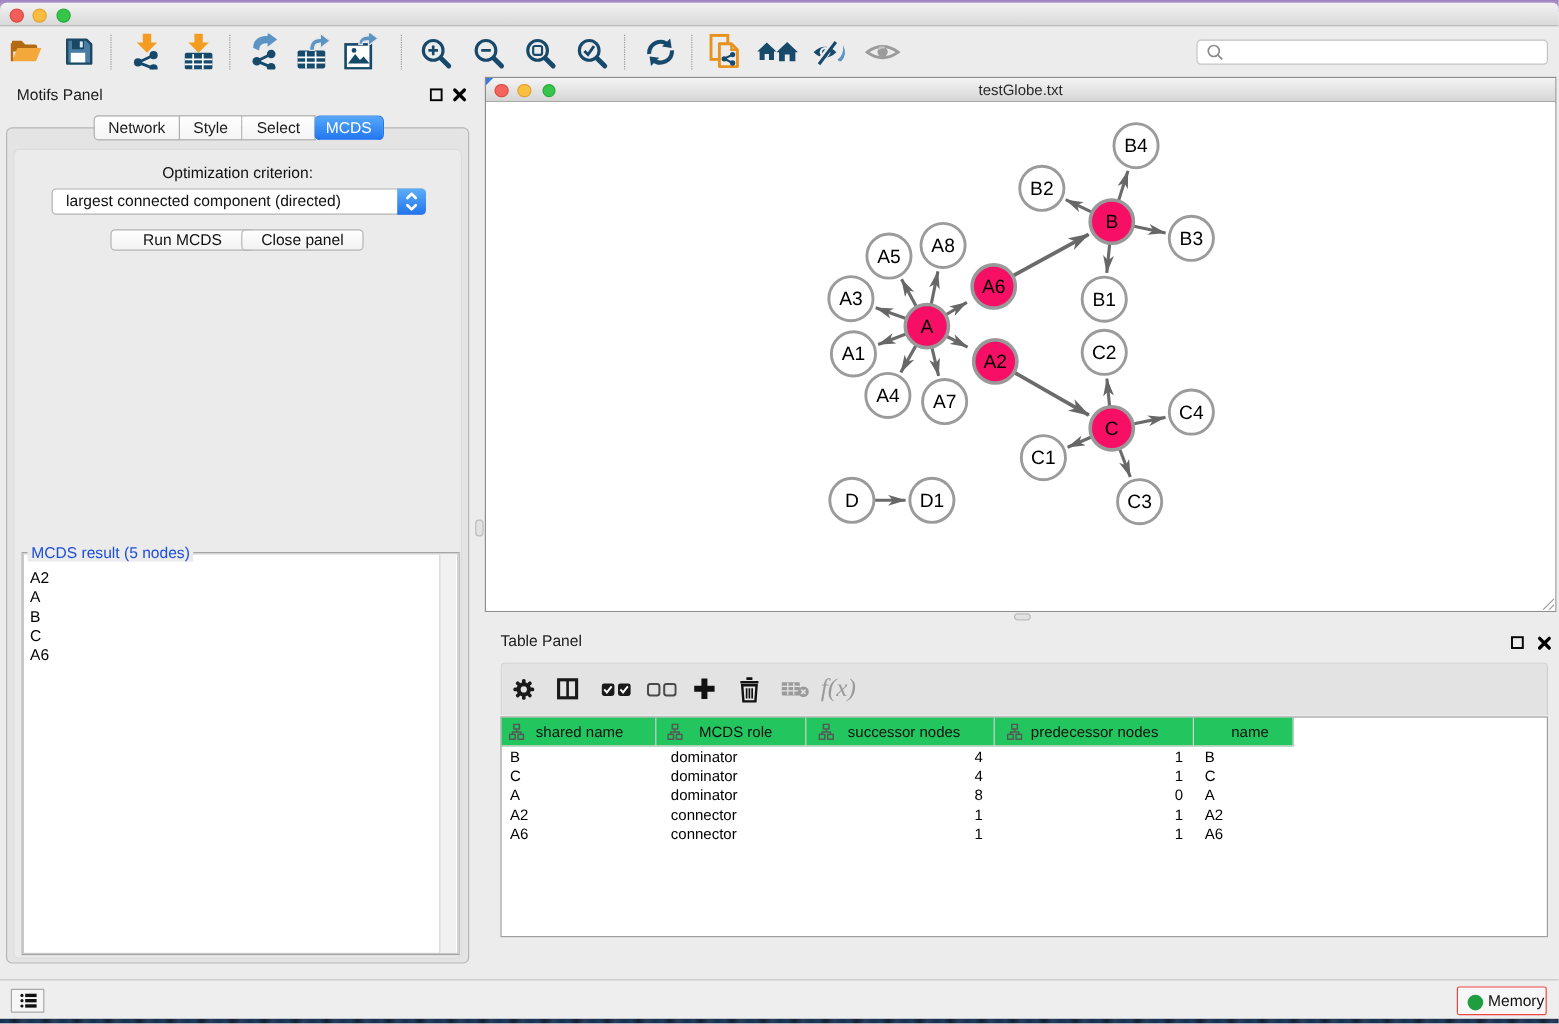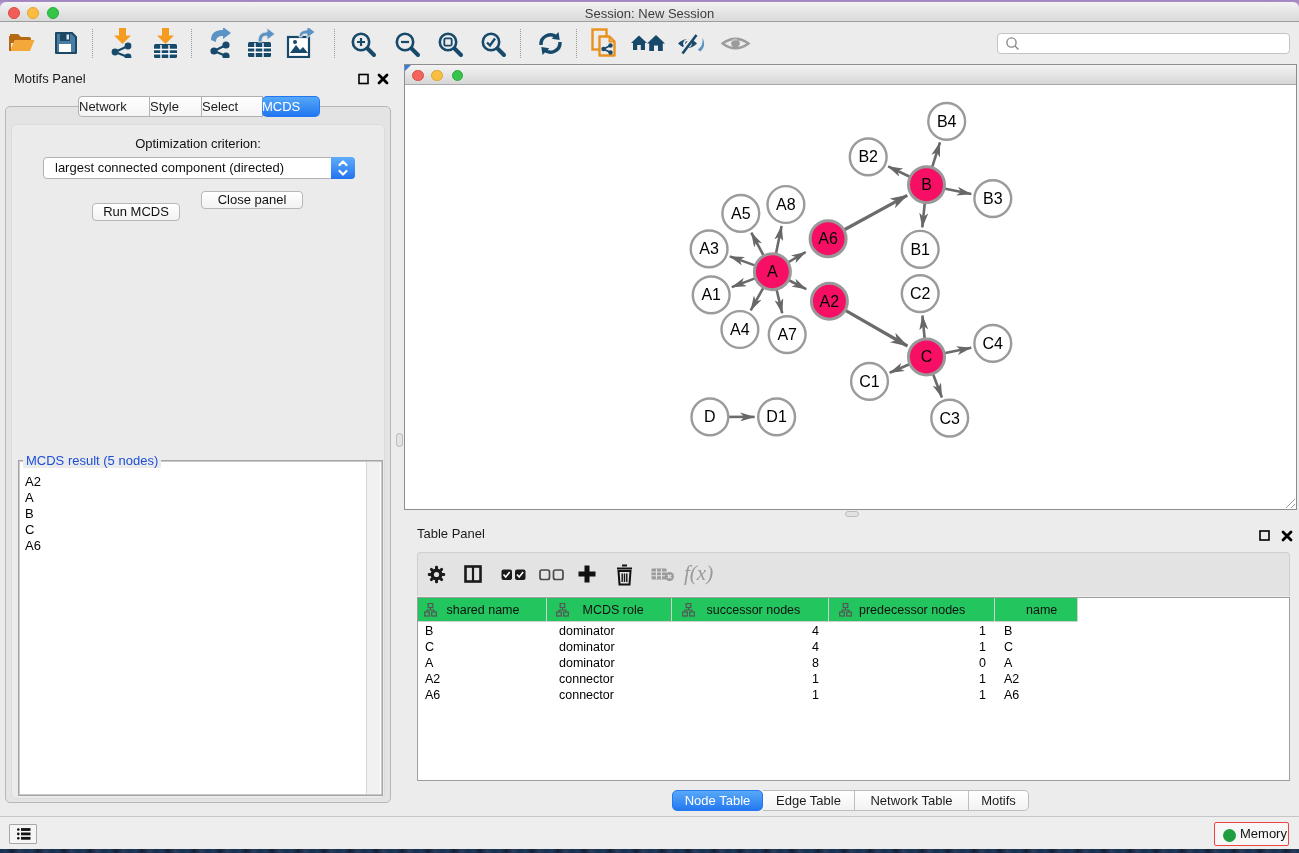--- a/index.html
+++ b/index.html
@@ -8,21 +8,21 @@
 .tl{position:absolute;border-radius:50%}
 #title{left:0;top:4px;width:1299px;text-align:center;font-size:13px;color:#3c3c3c}
 #toolbar{left:0;top:23px;width:1299px;height:39px;background:#ececec}
 .sep{position:absolute;top:6px;height:29px;width:0;border-left:1px dotted #999}
 #searchbox{left:997px;top:10px;width:293px;height:21px;background:#fff;border:1px solid #c3c3c3;border-radius:4px}
 #leftpanel{left:0;top:62px;width:397px;height:754px;background:#ececec}
 #cp-title{left:14px;top:71px;font-size:13px;color:#1c1c1c}
 #cp-box{left:5px;top:106px;width:386px;height:697px;border:1px solid #b7b7b7;border-radius:5px;background:#e4e4e4}
 #cp-inner{left:11px;top:124px;width:374px;height:675px;background:#ebebeb;border:1px solid #dcdcdc;border-radius:5px}
 .tabrow{top:96px;height:21px;display:flex}
-.tab{height:21px;border:1px solid #b0b0b0;border-left:none;background:linear-gradient(#ffffff,#f4f4f4);font-size:13px;color:#1c1c1c;text-align:left;line-height:19px}
+.tab{height:21px;border:1px solid #b0b0b0;border-left:none;background:linear-gradient(#ffffff,#f4f4f4);font-size:13px;color:#1c1c1c;text-align:center;line-height:19px}
 .tab.first{border-left:1px solid #b0b0b0;border-radius:4px 0 0 4px}
 .tab.last{border-radius:0 4px 4px 0}
 .tab.sel{background:linear-gradient(#55a8f8,#2277f0);color:#fff;border-color:#2277f0;border-radius:5px;margin-left:-1px}
 #optlabel{left:11px;top:136px;width:374px;text-align:center;font-size:13px;color:#111}
 #combo{left:43px;top:157px;width:312px;height:22px;background:#fff;border:1px solid #b2b2b2;border-radius:4px;font-size:13px;color:#111;line-height:20px;padding-left:11px}
 #combo-step{right:-1px;top:-1px;width:24px;height:22px;border-radius:0 4px 4px 0;background:linear-gradient(#5fadf9,#2273ee)}
 .btn{height:18px;background:linear-gradient(#ffffff,#f2f2f2);border:1px solid #b7b7b7;border-radius:4px;font-size:13px;color:#111;text-align:center;line-height:16px}
 #grpbox{left:18px;top:460px;width:365px;height:336px;border:1px solid #a5a5a5}
 #grplegend{left:23px;top:453px;background:#ebebeb;padding:0 3px;font-size:13px;color:#1d4ed8}
 #mcdslist{left:19px;top:461px;width:363px;height:334px;background:#fff;border:1px solid #c9c9c9;font-size:13px;color:#000;line-height:16px;padding:12px 0 0 5px}
@@ -55,21 +55,20 @@
 .nl{font-size:16px;fill:#000;text-anchor:middle;font-family:"Liberation Sans",sans-serif}
 .en{stroke:#6b6b6b;stroke-width:2.6}
 .et{stroke:#6b6b6b;stroke-width:3.2}
 svg{display:block}
 </style></head><body>
 <div class="abs" id="topstrip"></div>
 <div class="abs" id="titlebar">
   <div class="tl" style="left:8px;top:5px;width:12px;height:12px;background:#f25e57;border:1px solid #dc4a41"></div>
   <div class="tl" style="left:27px;top:5px;width:12px;height:12px;background:#fcbc40;border:1px solid #e0a32e"></div>
   <div class="tl" style="left:47px;top:5px;width:12px;height:12px;background:#35c649;border:1px solid #26ad38"></div>
-  <div class="abs" id="title">Session: New Session</div>
 </div>
 <div class="abs" id="toolbar">
 <svg class="abs" style="left:8px;top:6px" width="28" height="27" viewBox="0 0 28 27">
       <path d="M2,5 h8 l3,3 h8 a2,2 0 0 1 2,2 v4 h-21 z" fill="#b36a12"></path>
       <path d="M2,22 L6.5,11 h20 L22,22 Z" fill="#f5a83a"></path>
       <path d="M2,22 L2,7" stroke="#b36a12" stroke-width="2"></path>
     </svg>
 <svg class="abs" style="left:53px;top:7px" width="26" height="26" viewBox="0 0 26 26">
       <path d="M3,3 h16 l4,4 v16 h-20 z" fill="#4a7da3" stroke="#1b4964" stroke-width="2" stroke-linejoin="round"></path>
       <rect x="7" y="3" width="10" height="8" fill="#1b4964"></rect>
@@ -186,31 +185,32 @@
 </div>
 <div class="abs" id="optlabel">Optimization criterion:</div>
 <div class="abs" id="combo">largest connected component (directed)
   <div class="abs" id="combo-step">
       <svg width="24" height="22">
         <path d="M8.5,8 L12,4.5 L15.5,8" fill="none" stroke="#fff" stroke-width="2.2" stroke-linecap="round" stroke-linejoin="round"></path>
         <path d="M8.5,14 L12,17.5 L15.5,14" fill="none" stroke="#fff" stroke-width="2.2" stroke-linecap="round" stroke-linejoin="round"></path>
       </svg>
     </div>
 </div>
-<div class="abs btn" style="left:92px;top:203px;width:88px">Run MCDS</div>
+<div class="abs btn" style="left:92px;top:191px;width:120px">Run MCDS</div>
 <div class="abs btn" style="left:201px;top:191px;width:102px">Close panel</div>
 <div class="abs" id="grpbox"></div>
 <div class="abs" id="mcdslist">A2<br>A<br>B<br>C<br>A6</div>
 <div class="abs" id="mcds-scroll"></div>
 <div class="abs" id="grplegend">MCDS result (5 nodes)</div>
 <div class="abs" id="netframe">
   <div class="abs" id="nettitle">
     <div class="tl" style="left:7.3px;top:4.7px;width:11.5px;height:11.5px;background:#f4635c;border:1px solid #da4f47"></div>
     <div class="tl" style="left:26.3px;top:4.7px;width:11.5px;height:11.5px;background:#f9bf42;border:1px solid #dda32f"></div>
     <div class="tl" style="left:46.5px;top:4.7px;width:11.5px;height:11.5px;background:#37c44c;border:1px solid #2aab3c"></div>
+    <div class="abs" id="netname">testGlobe.txt</div>
     <svg width="6" height="6" style="position:absolute;left:0;top:0">
         <path d="M0,0 L6,0 L0,6 Z" fill="#3b7ddd"></path>
       </svg>
   </div>
   <div class="abs" id="graphwrap">
 <svg id="graph" width="891" height="423" viewBox="0 0 891 423">
 <defs>
 <marker id="ahn" markerUnits="userSpaceOnUse" markerWidth="16" markerHeight="9" refX="14.5" refY="4.5" orient="auto">
  <path d="M0,0 L15,4.5 L0,9 L4,4.5 Z" fill="#676767"></path>
 </marker>
@@ -415,26 +415,20 @@
 <div class="trow" style="left:141px;top:73px;width:100px">connector</div>
 <div class="trow num" style="left:300px;top:73px;width:101px">1</div>
 <div class="trow num" style="left:460px;top:73px;width:108px">1</div>
 <div class="trow" style="left:586px;top:73px;width:80px">A2</div>
 <div class="trow" style="left:7px;top:89px;width:110px">A6</div>
 <div class="trow" style="left:141px;top:89px;width:100px">connector</div>
 <div class="trow num" style="left:300px;top:89px;width:101px">1</div>
 <div class="trow num" style="left:460px;top:89px;width:108px">1</div>
 <div class="trow" style="left:586px;top:89px;width:80px">A6</div>
   </div>
-  <div class="abs bt-row">
-    <div class="btab first sel" style="width:91px">Node Table</div>
-    <div class="btab" style="width:92px">Edge Table</div>
-    <div class="btab" style="width:114px">Network Table</div>
-    <div class="btab last" style="width:60px">Motifs</div>
-  </div>
 </div>
 <div class="abs" id="statusbar"></div>
 <div class="abs" id="stbtn">
   <svg width="26" height="18" style="position:absolute;left:0px;top:0px">
     <rect x="7" y="3.2" width="2.6" height="2.6" rx="1.3" fill="#111"></rect>
       <rect x="11" y="3.1" width="9.5" height="2.8" fill="#111"></rect>
     <rect x="7" y="7.6" width="2.6" height="2.6" rx="1.3" fill="#111"></rect>
       <rect x="11" y="7.5" width="9.5" height="2.8" fill="#111"></rect>
     <rect x="7" y="12" width="2.6" height="2.6" rx="1.3" fill="#111"></rect>
       <rect x="11" y="11.9" width="9.5" height="2.8" fill="#111"></rect>

